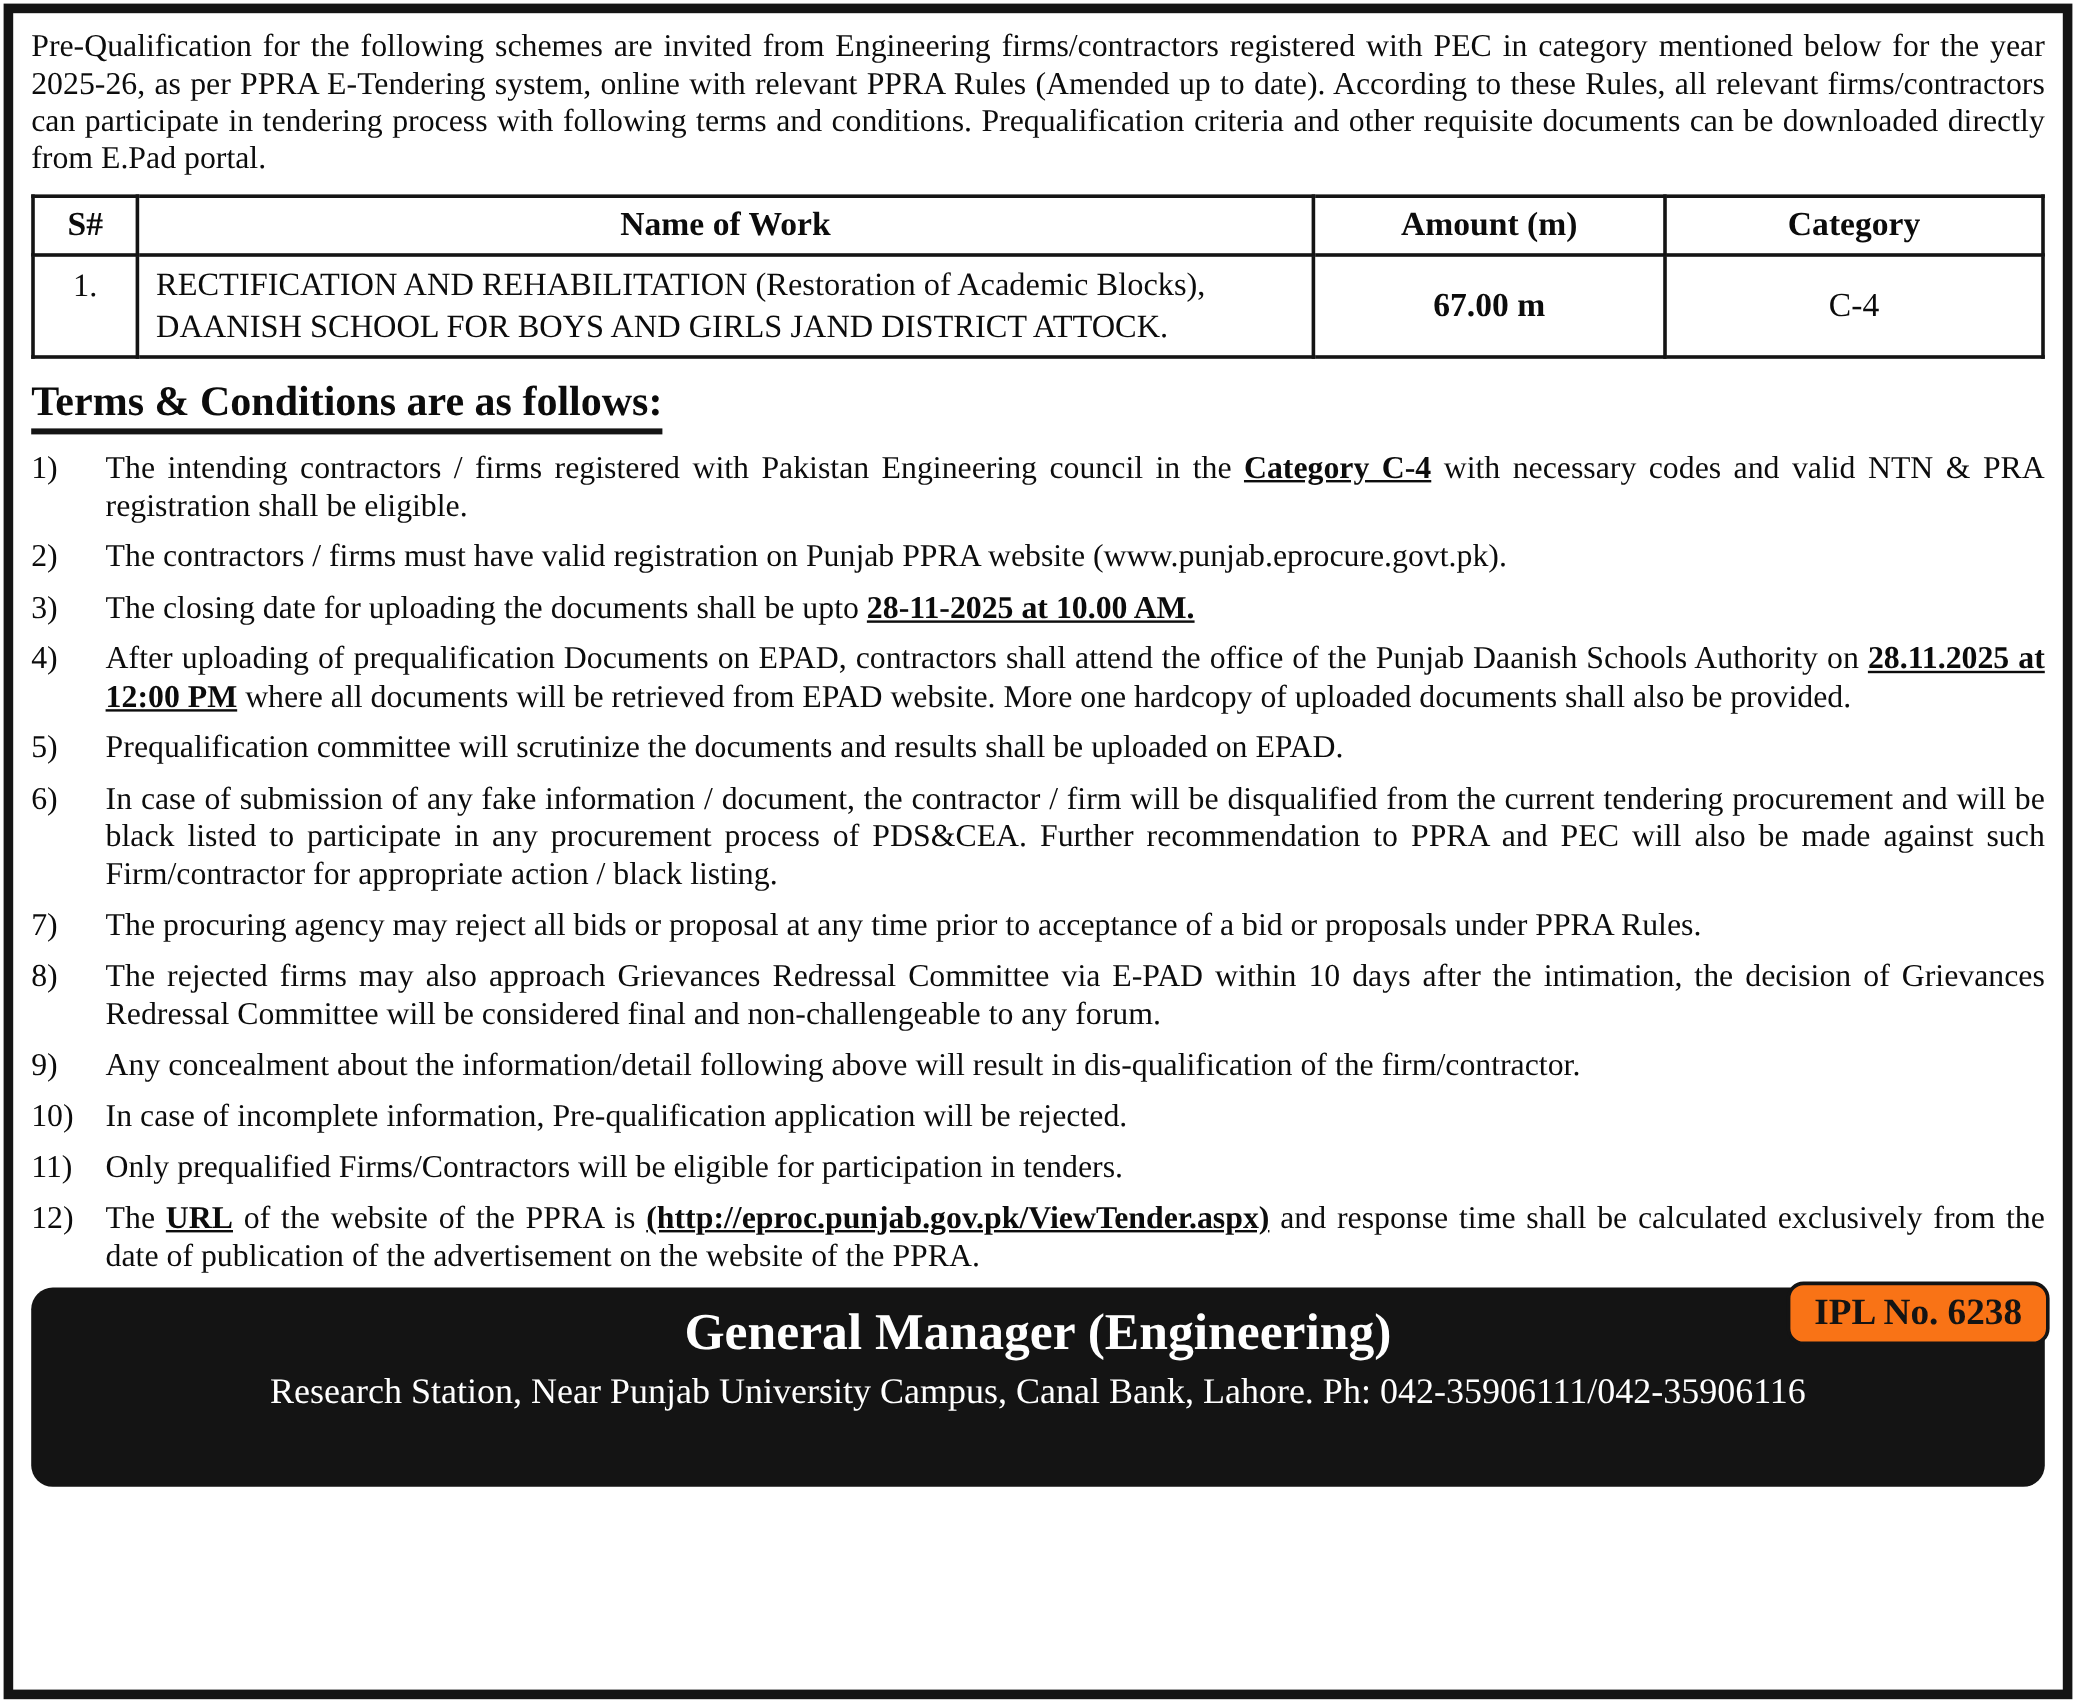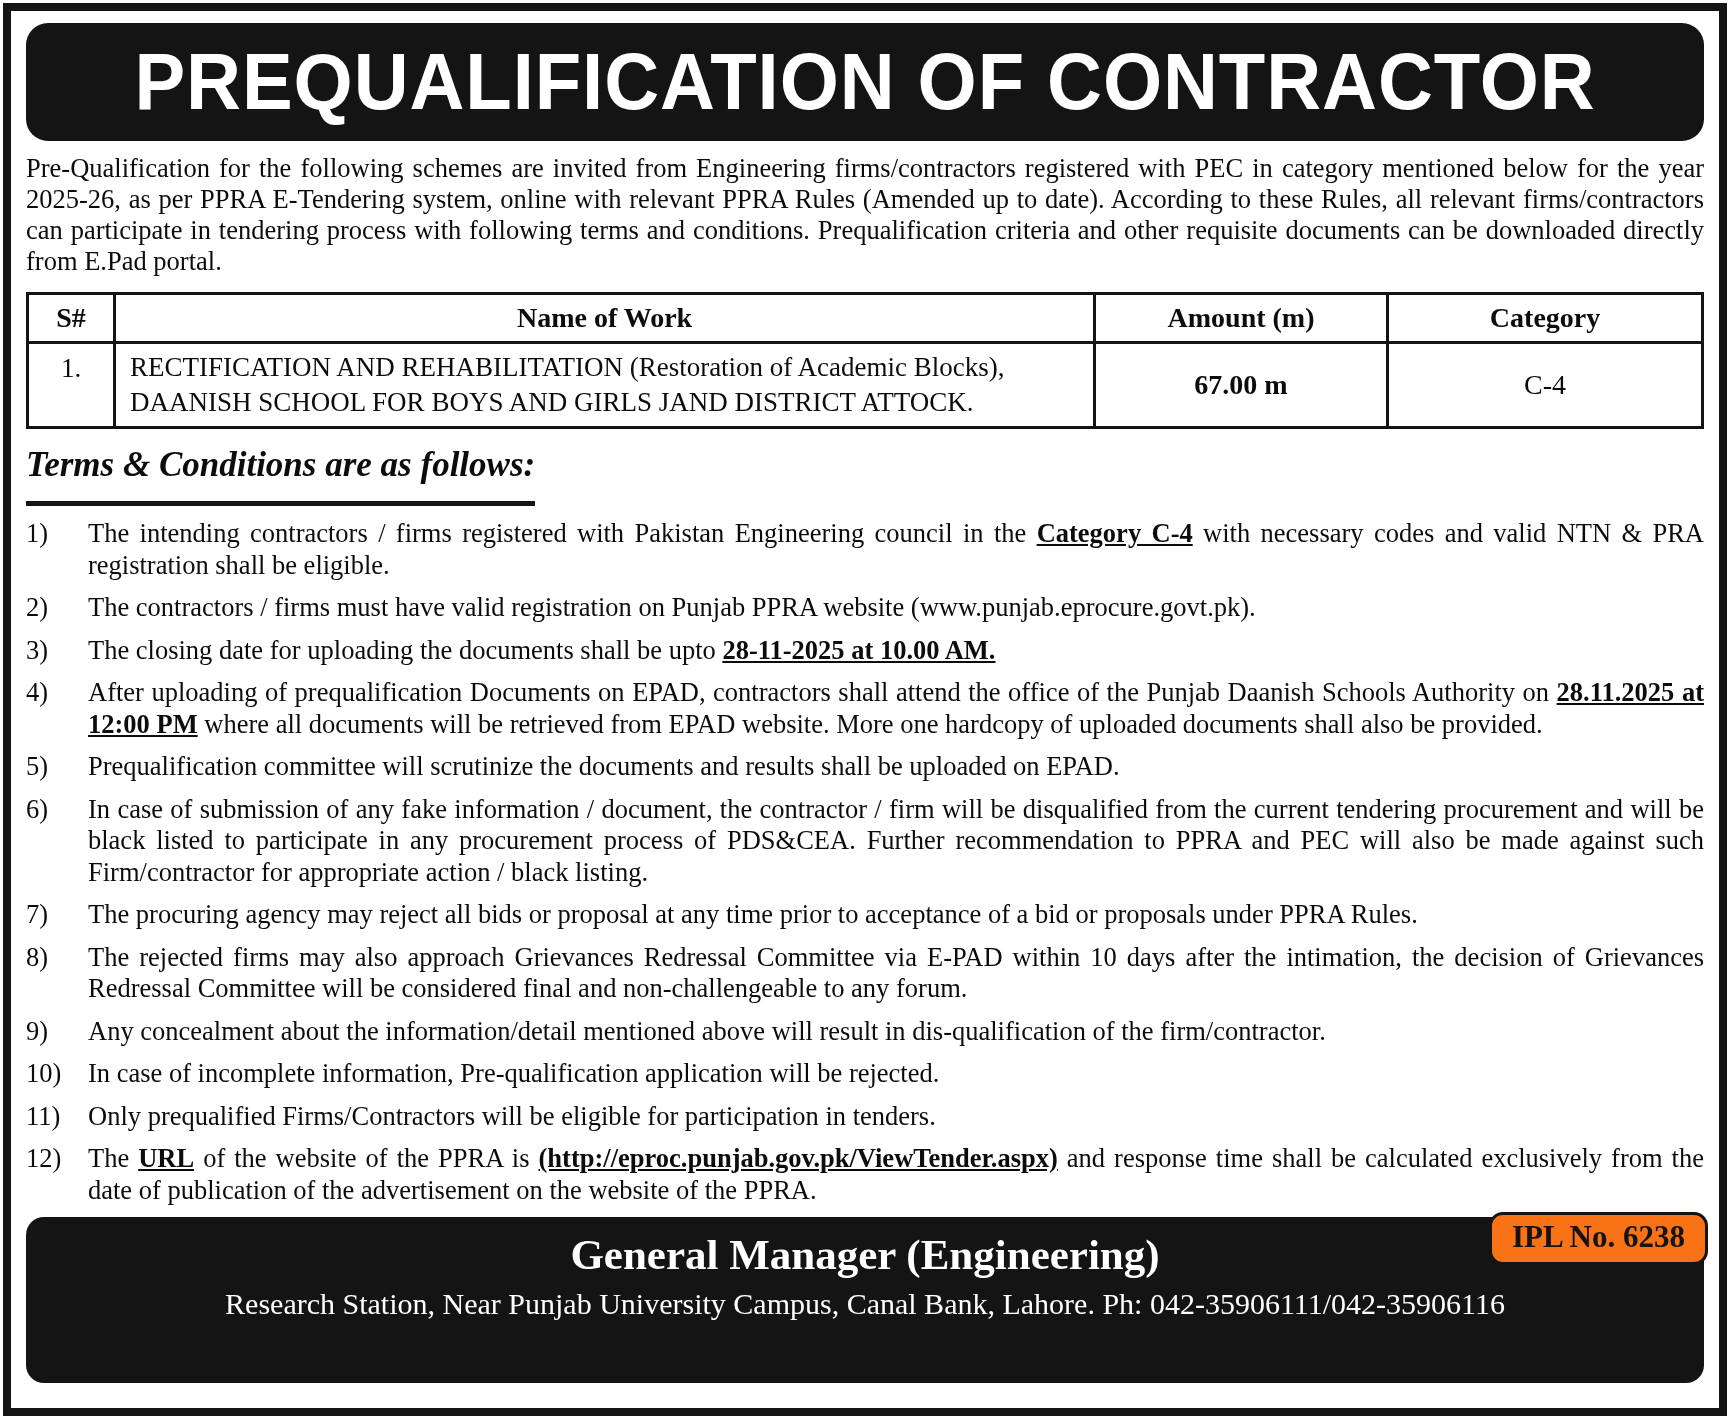--- a/index.html
+++ b/index.html
@@ -85,22 +85,21 @@
   }
   
   .tc-heading{
     margin:4px 0 12px 0;
     font-size:35px;
     font-weight:bold;
   }
   .tc-heading span{
     display:inline-block;
     border-bottom:5px solid #141414;
-    padding-bottom:16px;
-    font-style:italic;
+    padding-bottom:2px;
   }
   .tc-list{margin:0;}
   .tc-item{
     display:flex;
     font-size:26.5px;
     line-height:31.5px;
     margin-bottom:11px;
   }
   .tc-num{flex:none;width:62px;}
   .tc-text{flex:1;text-align:justify;}
@@ -136,23 +135,20 @@
     font-size:31px;
     font-weight:bold;
     padding:4px 20px 7px 20px;
   }
 </style>
 </head>
 <body>
 
 <div class="page">
 
-  <div class="banner">
-    <h1>PREQUALIFICATION OF CONTRACTOR</h1>
-  </div>
 
   <p class="intro">Pre-Qualification for the following schemes are invited from Engineering firms/contractors registered with PEC in category mentioned below for the year 2025-26, as per PPRA E-Tendering system, online with relevant PPRA Rules (Amended up to date). According to these Rules, all relevant firms/contractors can participate in tendering process with following terms and conditions. Prequalification criteria and other requisite documents can be downloaded directly from E.Pad portal.</p>
 
   <table class="schemes">
     <thead>
       <tr>
         <th class="th-sno">S#</th>
         <th class="th-work">Name of Work</th>
         <th class="th-amount">Amount (m)</th>
         <th class="th-category">Category</th>
@@ -203,21 +199,21 @@
       <div class="tc-item">
         <div class="tc-num">7)</div>
         <div class="tc-text"><span>The procuring agency may reject all bids or proposal at any time prior to acceptance of a bid or proposals under PPRA Rules.</span></div>
       </div>
       <div class="tc-item">
         <div class="tc-num">8)</div>
         <div class="tc-text"><span>The rejected firms may also approach Grievances Redressal Committee via E-PAD within 10 days after the intimation, the decision of Grievances Redressal Committee will be considered final and non-challengeable to any forum.</span></div>
       </div>
       <div class="tc-item">
         <div class="tc-num">9)</div>
-        <div class="tc-text"><span>Any concealment about the information/detail mentioned above will result in dis-qualification of the firm/contractor.</span></div>
+        <div class="tc-text"><span>Any concealment about the information/detail following above will result in dis-qualification of the firm/contractor.</span></div>
       </div>
       <div class="tc-item">
         <div class="tc-num">10)</div>
         <div class="tc-text"><span>In case of incomplete information, Pre-qualification application will be rejected.</span></div>
       </div>
       <div class="tc-item">
         <div class="tc-num">11)</div>
         <div class="tc-text"><span>Only prequalified Firms/Contractors will be eligible for participation in tenders.</span></div>
       </div>
       <div class="tc-item">

